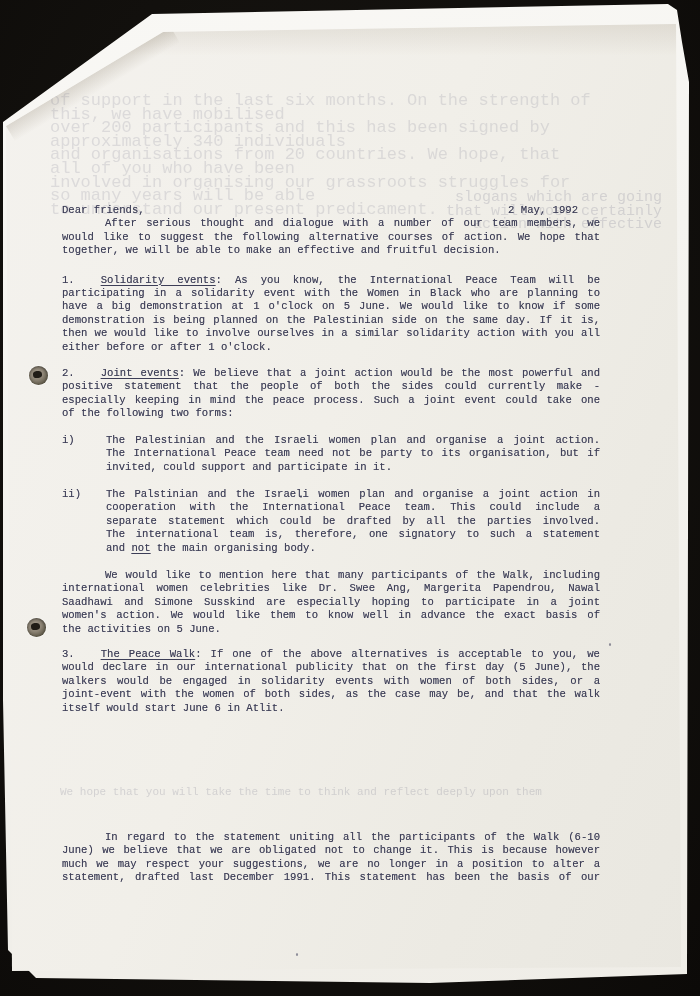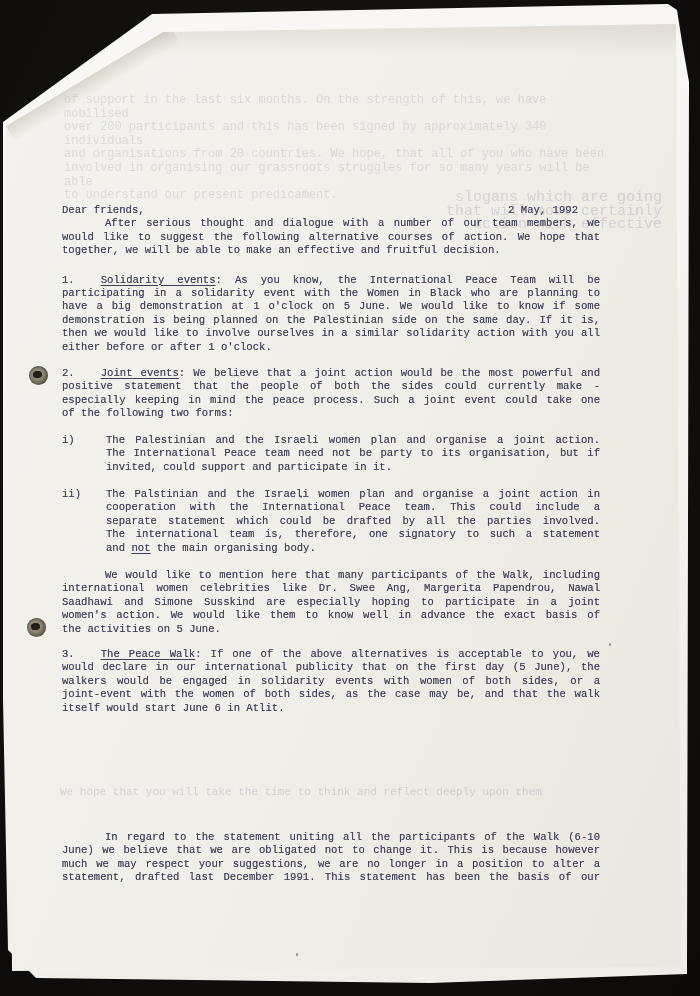--- a/index.html
+++ b/index.html
@@ -27,21 +27,21 @@
     background: linear-gradient(to bottom, rgba(140,125,105,0.16), rgba(140,125,105,0));
   }
   .diag-shade {
     position:absolute; left:6px; top:126px; width:192px; height:24px;
     transform: rotate(-30.9deg); transform-origin: 0 0;
     background: linear-gradient(to bottom, rgba(130,118,98,0.22), rgba(130,118,98,0) 75%);
   }
   
   .bleed { position:absolute; color: rgba(104,104,128,0.17); filter: blur(0.3px); }
   .bleed .tline { text-align:left; text-align-last:auto; }
-  .bleed-top { left:64px; top:94px; width:542px; font-size:12px; line-height:13.6px; }
+  .bleed-top { left:50px; top:94px; width:542px; font-size:17px; line-height:13.6px; }
   .bleed-right { left:420px; top:191px; width:242px; font-size:15px; line-height:13.5px; text-align:right; color: rgba(104,104,128,0.20); }
   .bleed-right .tline { text-align:right; }
   .bleed-mid { left:60px; top:786px; width:530px; font-size:11px; line-height:13.6px; color: rgba(104,104,128,0.22); }
   
   .hole {
     position:absolute; width:19px; height:19px; border-radius:50%;
     background: radial-gradient(circle at 42% 38%, #a39a8b 0%, #8d8475 40%, #55503f 80%, #36312a 100%);
     box-shadow: inset 0 1px 3px rgba(0,0,0,0.45), 0 0 0 1px rgba(255,255,255,0.35);
   }
   .hole::after {

